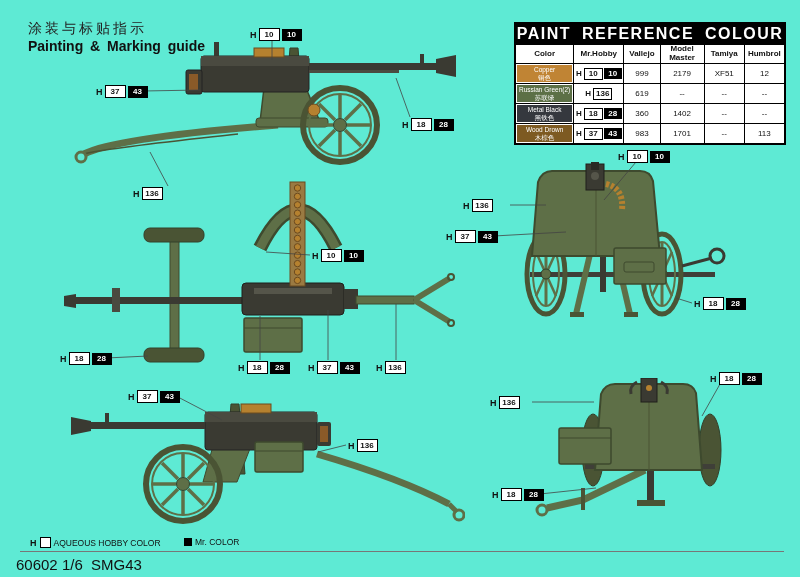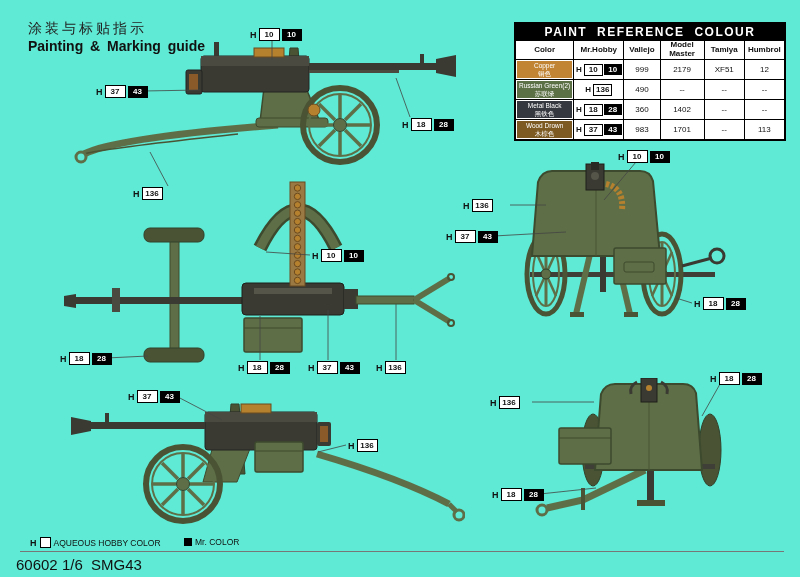--- a/index.html
+++ b/index.html
@@ -3,21 +3,21 @@
 <meta charset="utf-8">
 <style>
   html,body{margin:0;padding:0;background:#fff;}
   .page{position:relative;width:800px;height:577px;background:#5eead4;overflow:hidden;
         font-family:"Liberation Sans",sans-serif;color:#111;}
   
   .title-cn{position:absolute;left:28px;top:20px;font-size:14px;letter-spacing:3px;color:#222;}
   .title-en{position:absolute;left:28px;top:38px;font-size:14px;font-weight:bold;color:#111;word-spacing:3px;}
   
   .pt{position:absolute;left:514px;top:22px;width:270px;border:1px solid #000;background:#fff;z-index:6;}
-  .pt-title{background:#000;color:#fff;text-align:center;font-size:12px;font-weight:bold;
+  .pt-title{background:#000;color:#fff;text-align:center;font-size:16px;font-weight:bold;
             letter-spacing:1.5px;word-spacing:5px;padding:2px 0 1px;}
   .pt table{border-collapse:collapse;width:100%;table-layout:fixed;}
   .pt th,.pt td{border:1px solid #000;text-align:center;font-size:8px;padding:0;height:19px;overflow:hidden;}
   .pt th{font-weight:bold;height:18px;line-height:1.1;}
   .swatch{margin:1px;height:17px;display:flex;flex-direction:column;align-items:center;justify-content:center;
           color:#fff;font-size:6.5px;line-height:1.2;}
   .combo{display:flex;justify-content:center;align-items:center;font-weight:bold;font-size:8px;}
   .combo .aq{min-width:13px;height:10px;line-height:10px;}
   .combo .mr{min-width:14px;height:11px;line-height:11px;margin-left:1px;}
   
@@ -93,21 +93,21 @@
                 <span>Russian Green(2)</span>
                 <span>苏联绿</span>
               </div>
             </td>
           <td>
               <div class="combo">
                 <span class="ch">H</span>
                 <span class="aq">136</span>
               </div>
             </td>
-          <td>490</td>
+          <td>619</td>
           <td>--</td>
           <td>--</td>
           <td>--</td>
         </tr>
         <tr>
           <td>
               <div class="swatch" style="background: rgb(53, 56, 62);">
                 <span>Metal Black</span>
                 <span>黑铁色</span>
               </div>

